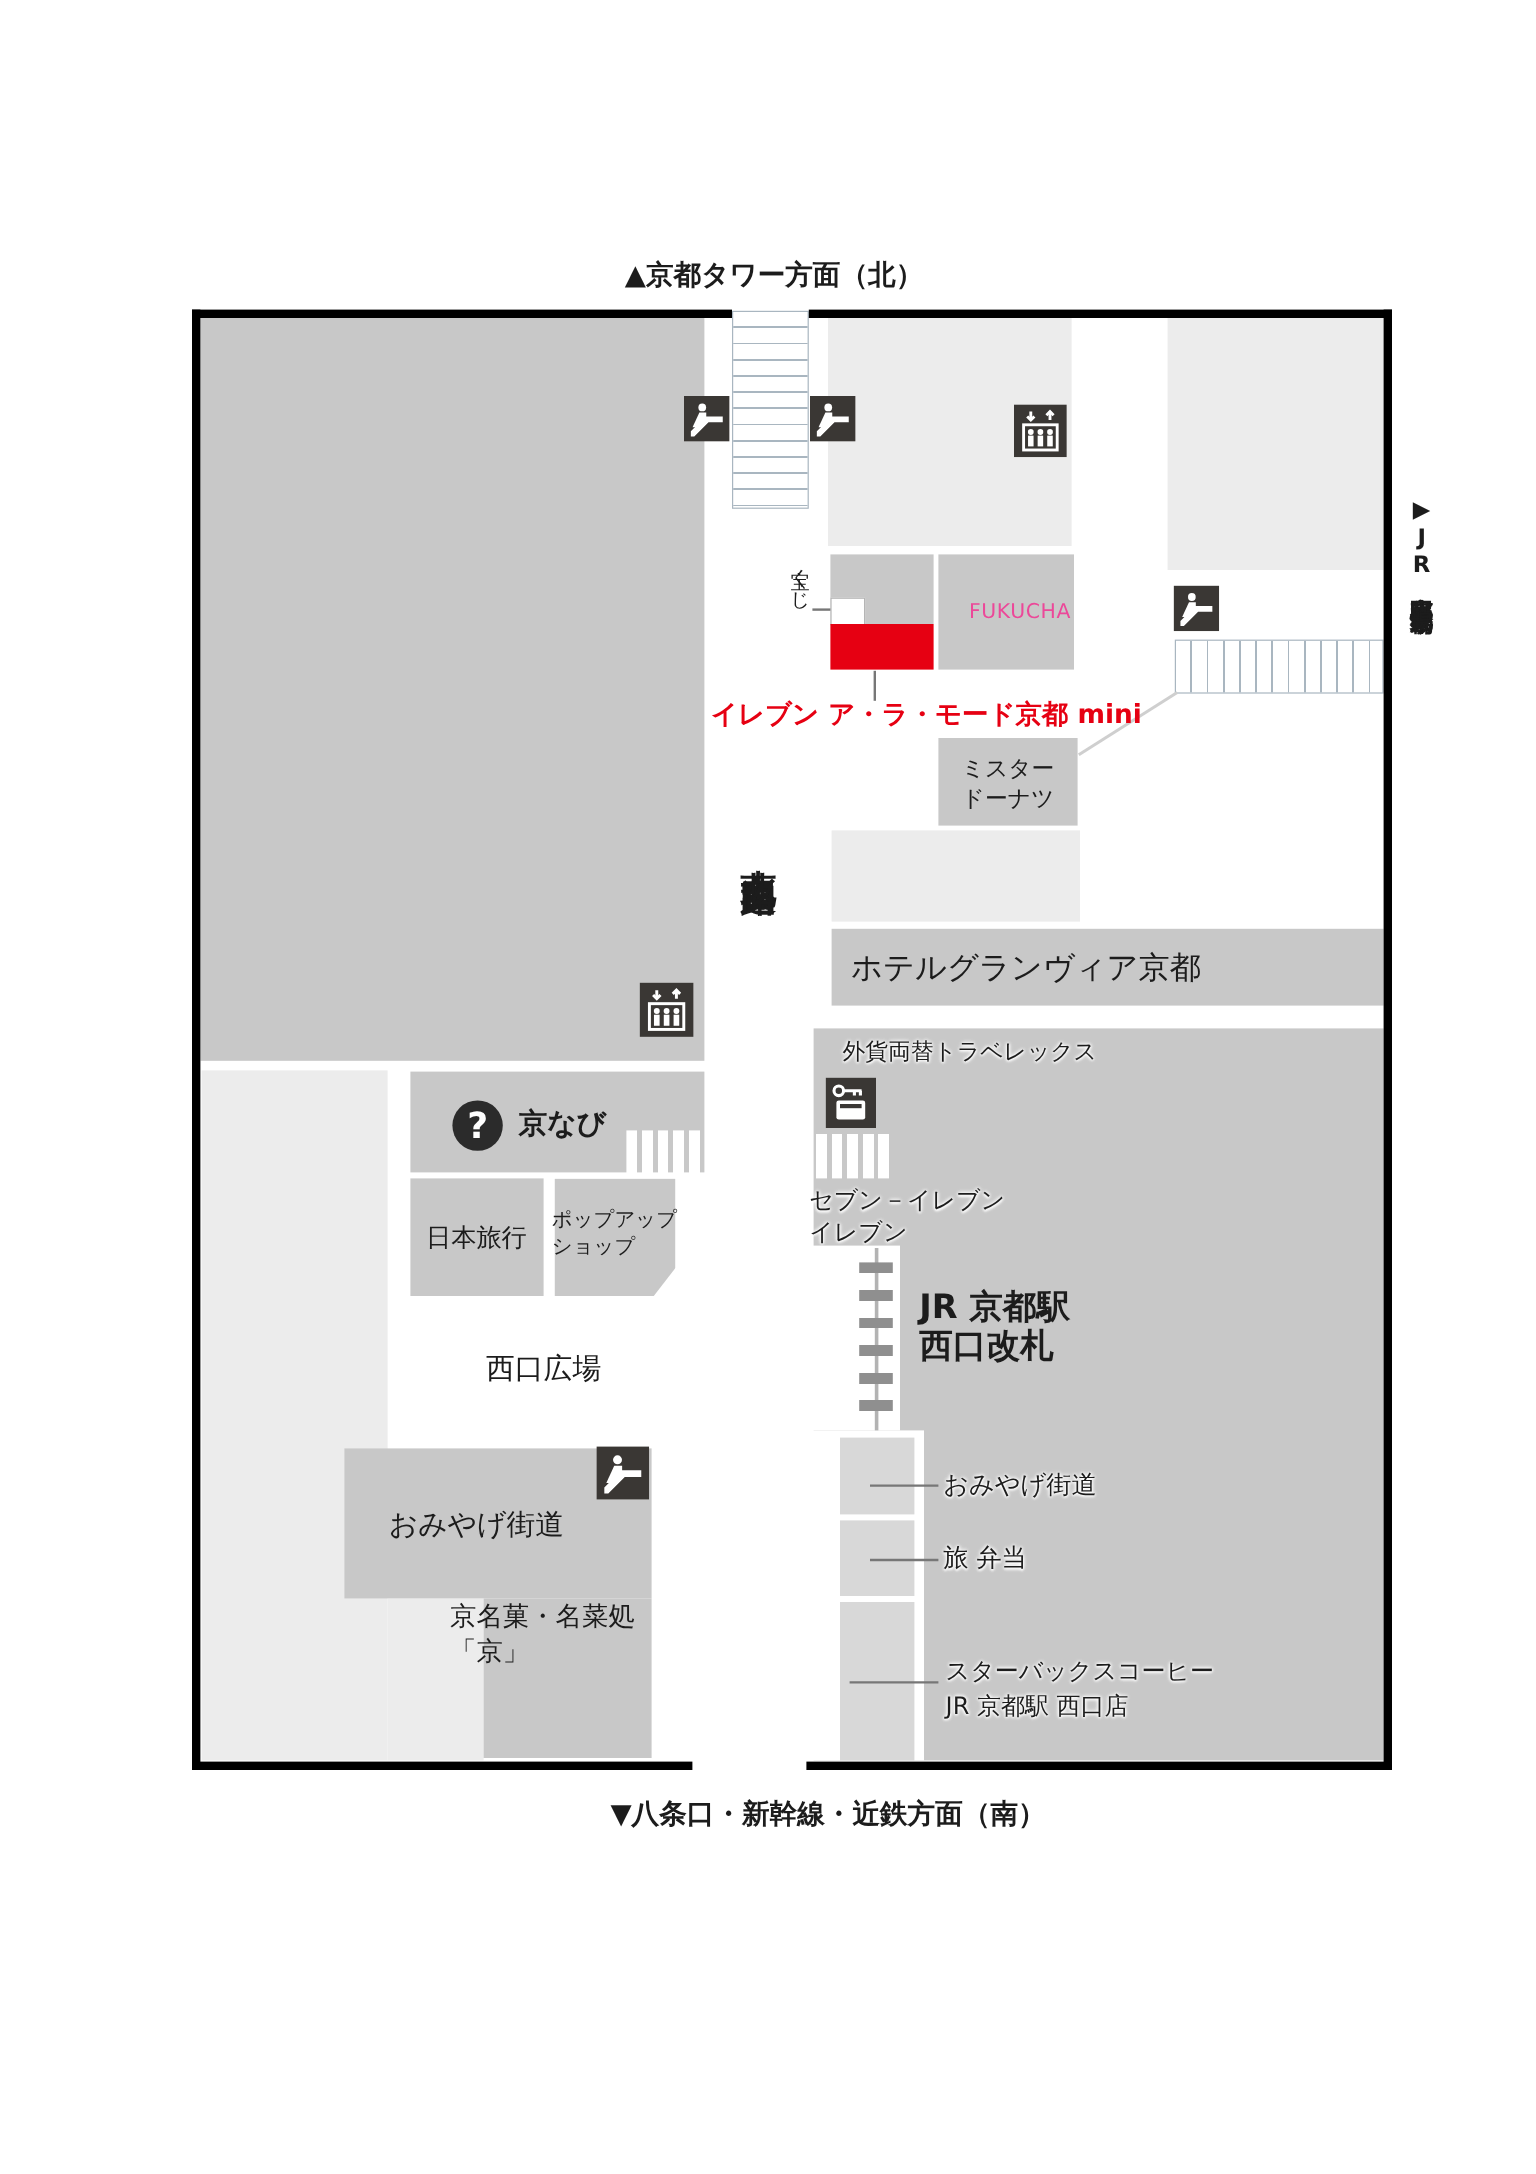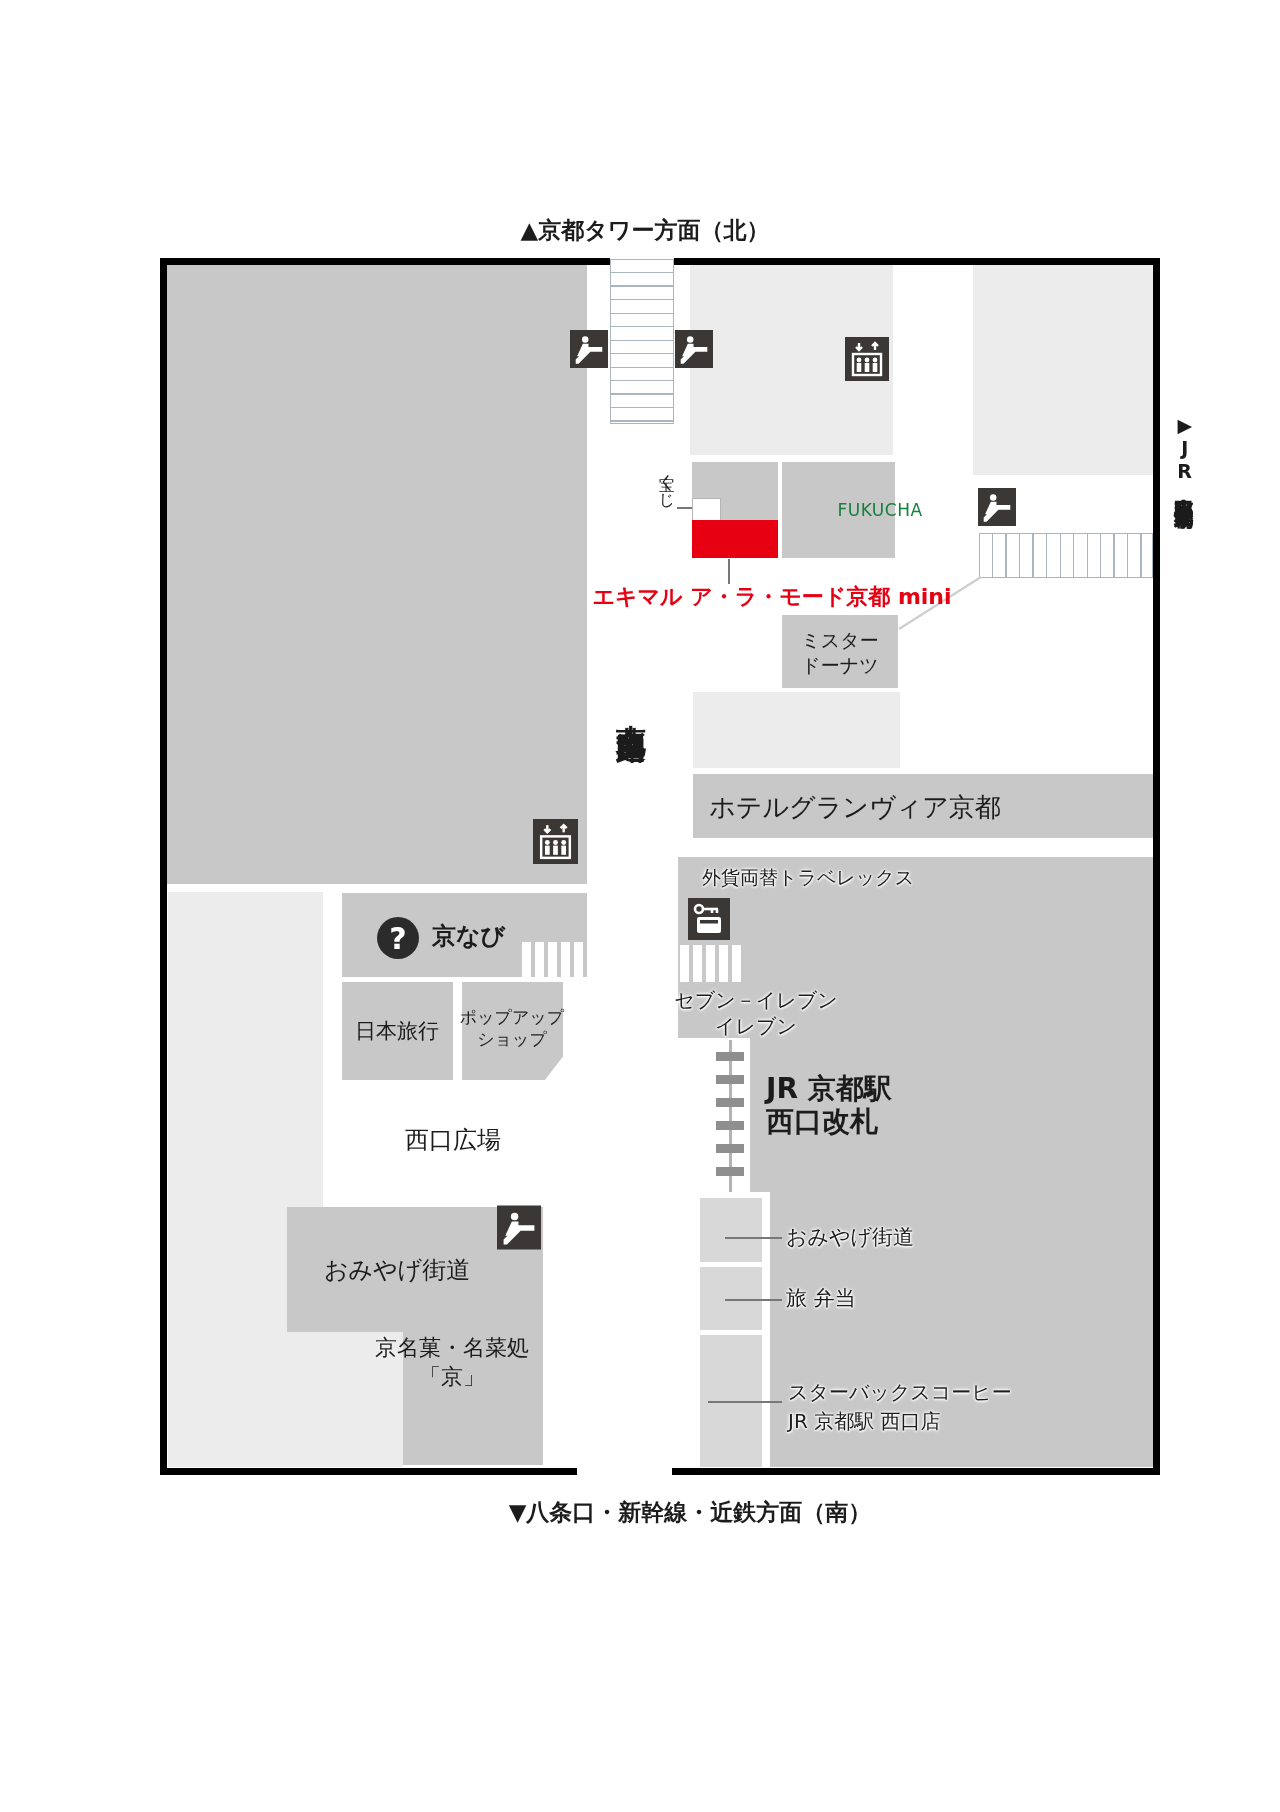--- a/index.html
+++ b/index.html
@@ -3,21 +3,21 @@
 <meta charset="utf-8">
 <style>
   html,body{margin:0;padding:0;background:#fff}
   .canvas{position:relative;width:1280px;height:1812px;background:#ffffff;overflow:hidden;
           font-family:"DejaVu Sans","Liberation Sans",sans-serif;color:#1c1c1c}
   .blk{position:absolute;background:#c8c8c8}
   .lt{position:absolute;background:#ececec}
   .wcut{position:absolute;background:#ffffff}
   .panel{position:absolute;background:#d8d8d8}
   .lbl{position:absolute;color:#1c1c1c;white-space:nowrap;line-height:1.3}
-  .ctr{transform:translate(-50%,-50%);text-align:center}
+  .ctr{transform:translate(-50%,-50%);}
   .vctr{transform:translateY(-50%)}
   .halo{text-shadow:0 0 3px #fff,0 0 3px #fff,0 0 4px #fff,0 1px 2px #fff}
   .vert{writing-mode:vertical-rl;text-orientation:upright}
   .bold{font-weight:bold}
   .stair{position:absolute;background:#fff;border:1px solid #a9b6c0}
   .stairH{background-image:repeating-linear-gradient(180deg,rgba(0,0,0,0) 0 12px,#a9b6c0 12px 13.5px)}
   .stairV{background-image:repeating-linear-gradient(90deg,rgba(0,0,0,0) 0 12px,#a9b6c0 12px 13.5px)}
   .ministair{position:absolute;background:repeating-linear-gradient(90deg,#ffffff 0 9px,rgba(255,255,255,0) 9px 13px)}
   .bseg{position:absolute;background:#000}
   .icon{position:absolute;line-height:0}
@@ -175,22 +175,22 @@
     <line x1="725" y1="1300" x2="782" y2="1300" stroke="#777" stroke-width="2"></line>
     <line x1="708" y1="1402" x2="782" y2="1402" stroke="#777" stroke-width="2"></line>
   </svg>
 
   <div class="lbl ctr bold" style="left:645px;top:231px;font-size:23px">▲京都タワー方面（北）</div>
   <div class="lbl ctr bold" style="left:690px;top:1513px;font-size:23px">▼八条口・新幹線・近鉄方面（南）</div>
   <div class="lbl vert bold" style="left:1172px;top:414px;font-size:19px;letter-spacing:1px">▶JR京都駅中央口改札・京都劇場</div>
 
   <div class="lbl vert bold" style="left:612px;top:700px;font-size:30px;letter-spacing:2px">南北自由通路</div>
   <div class="lbl vert" style="left:656px;top:463px;font-size:16px">宝くじ</div>
-  <div class="lbl ctr" style="left:880px;top:510px;font-size:17px;letter-spacing:.5px;color:#15803d">FUKUCHA</div>
-  <div class="lbl ctr bold" style="left:772px;top:597px;font-size:22px;color:#e60012">エキマル ア・ラ・モード京都 mini</div>
+  <div class="lbl ctr" style="left:850px;top:510px;font-size:17px;letter-spacing:.5px;color:#ec4899">FUKUCHA</div>
+  <div class="lbl ctr bold" style="left:772px;top:597px;font-size:22px;color:#e60012">イレブン ア・ラ・モード京都 mini</div>
 
   <div class="lbl ctr" style="left:840px;top:653px;font-size:19px">
     <div>ミスター</div>
     <div>ドーナツ</div>
   </div>
 
   <div class="lbl ctr" style="left:855px;top:808px;font-size:26px">ホテルグランヴィア京都</div>
   <div class="lbl halo vctr" style="left:702px;top:877px;font-size:19px">外貨両替トラベレックス</div>
 
   <div class="lbl ctr halo" style="left:756px;top:1013px;font-size:20px">

